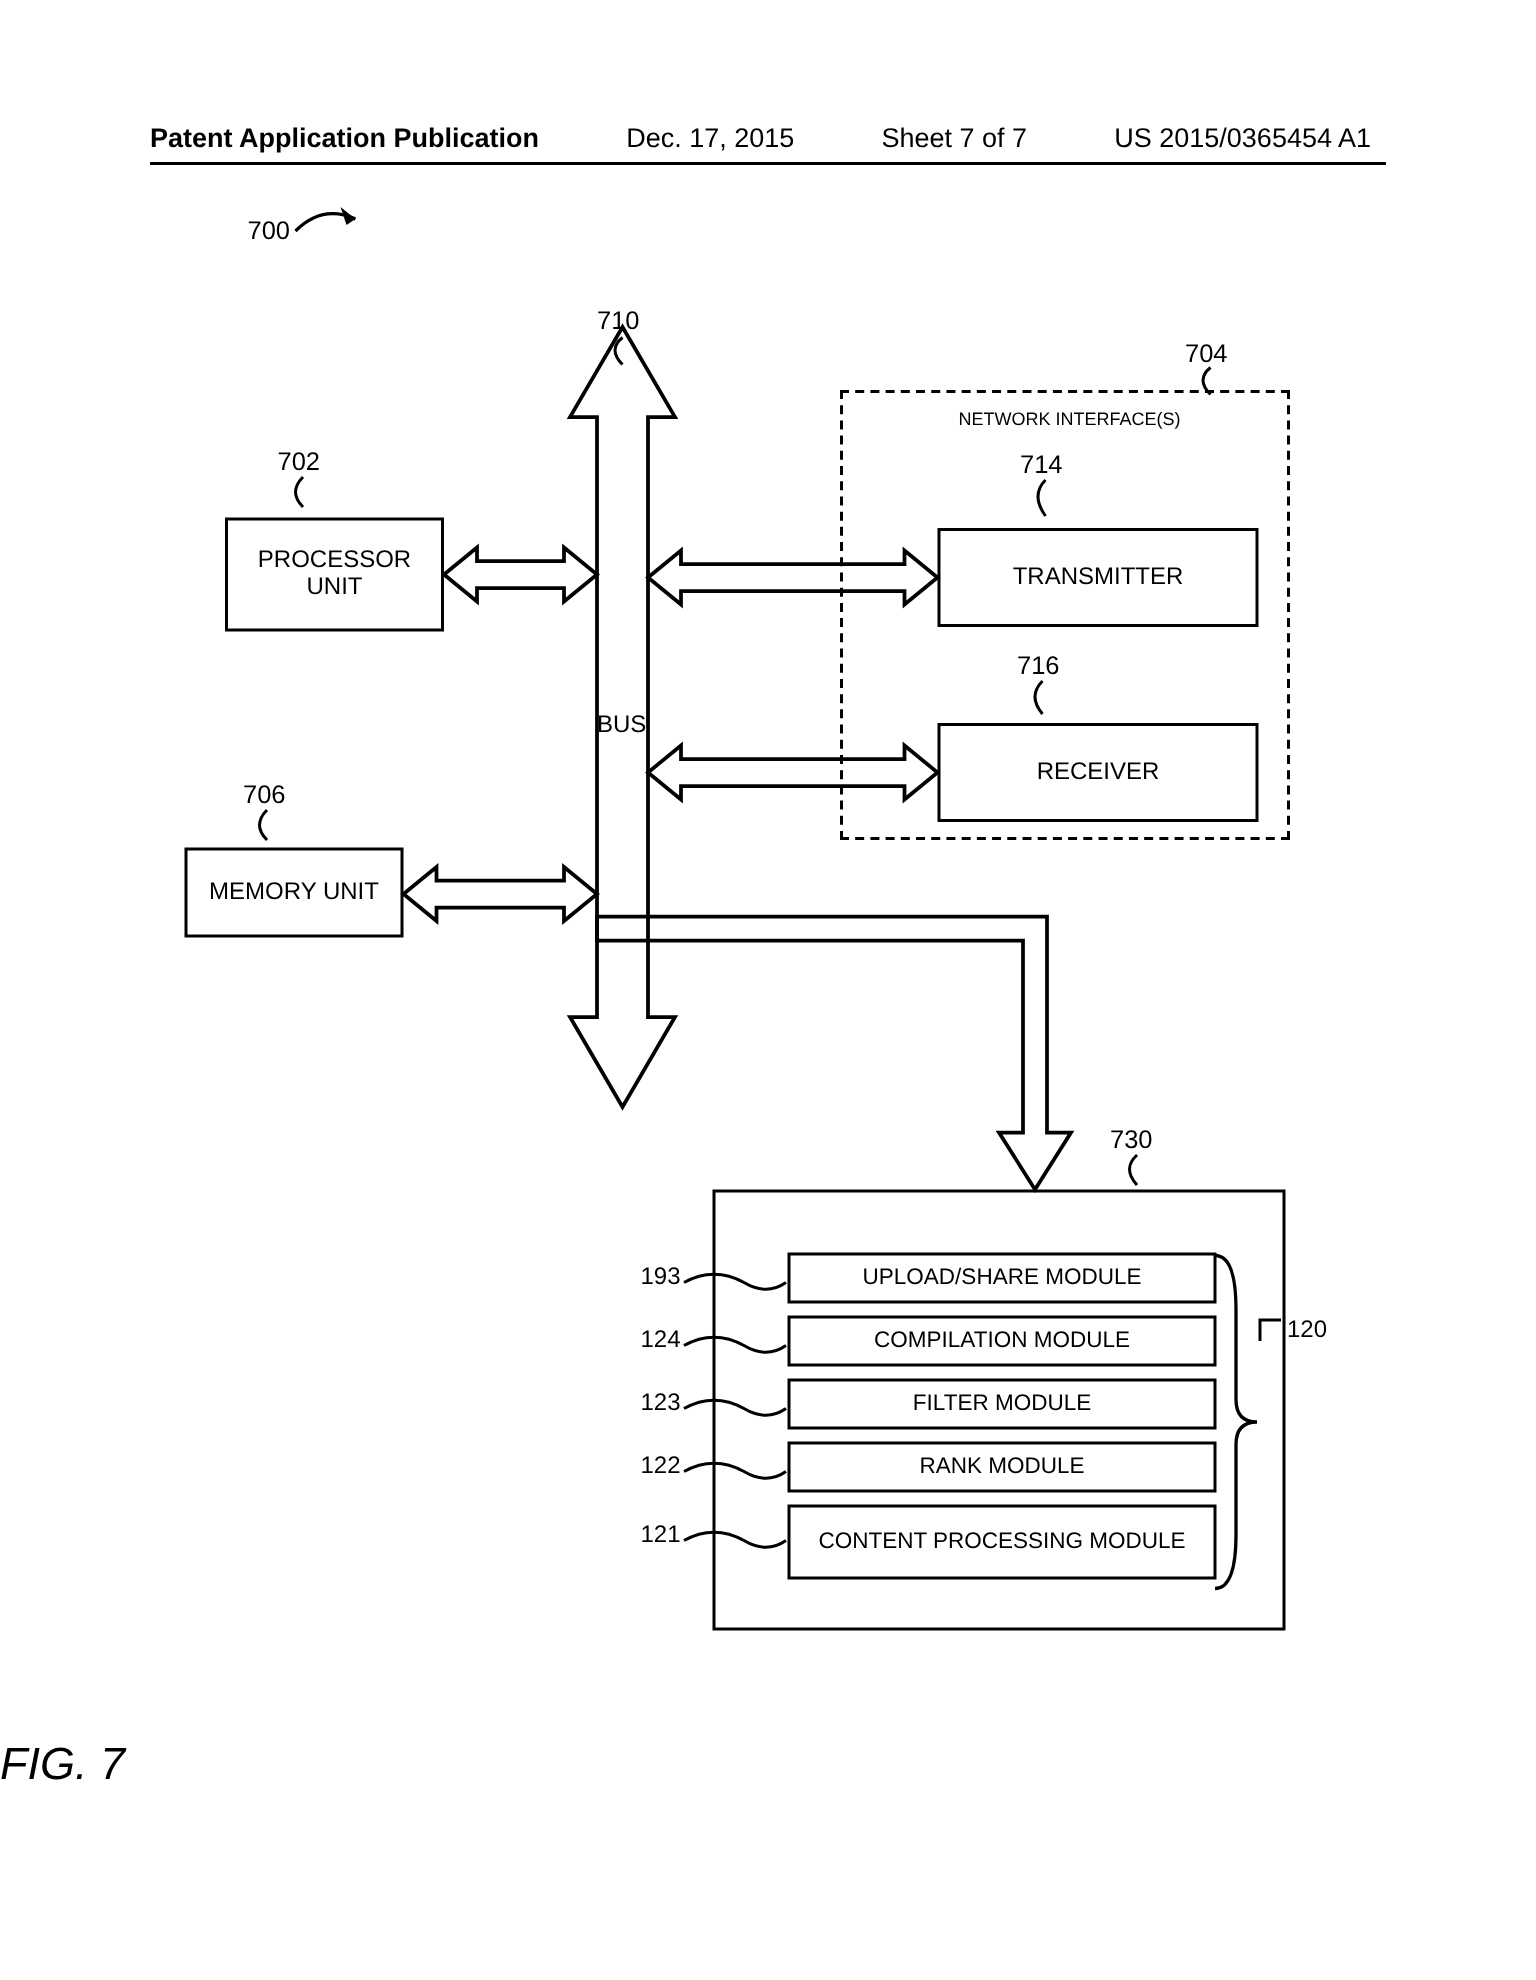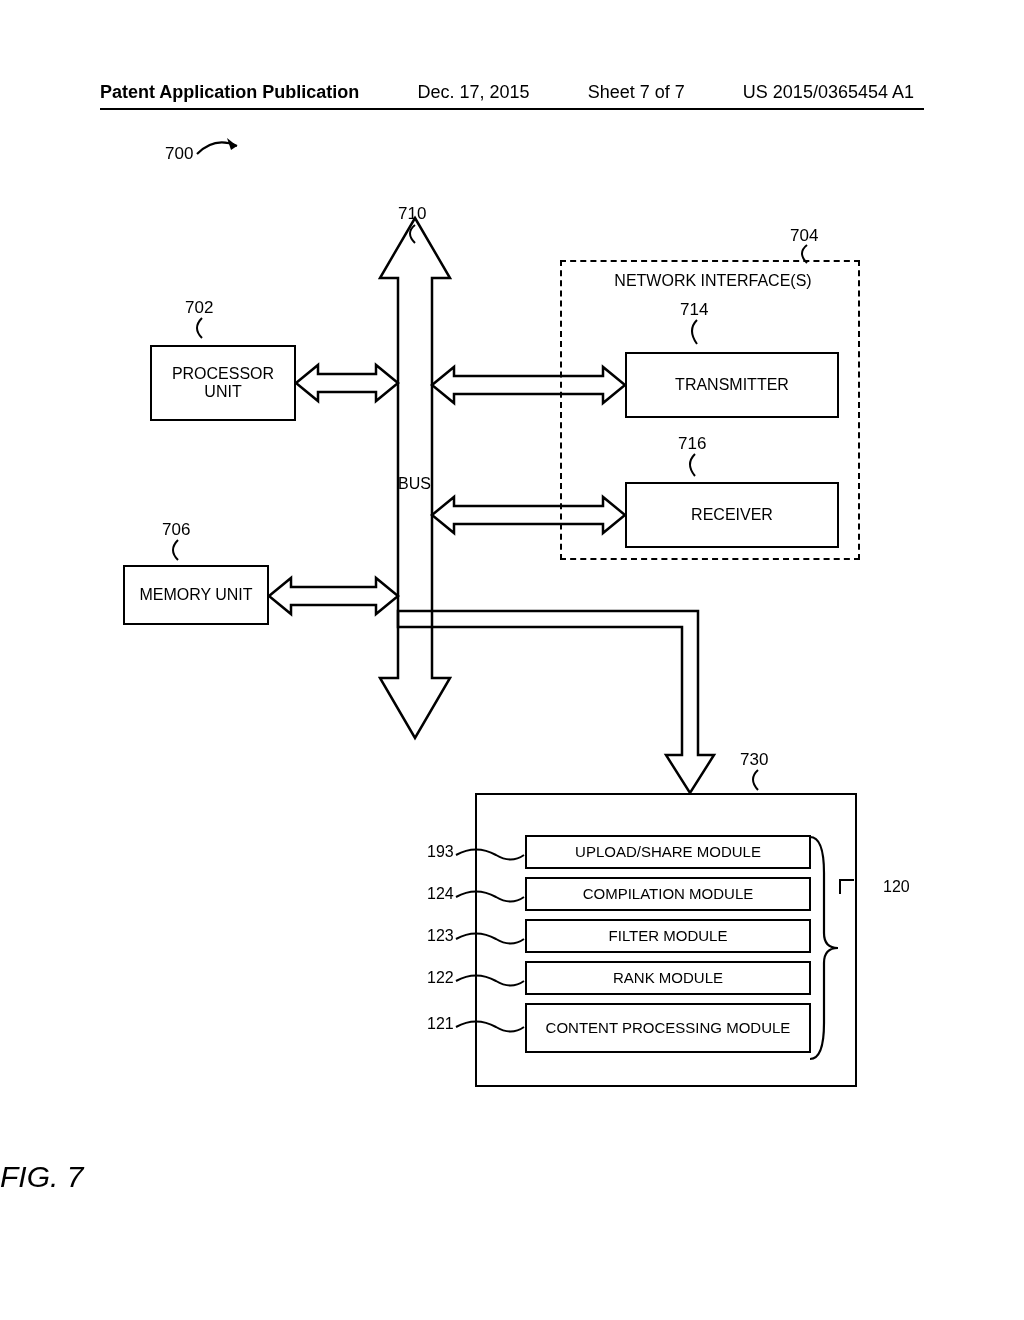--- a/index.html
+++ b/index.html
@@ -45,21 +45,21 @@
     font-size: 16px;
     line-height: 1.15;
     padding: 4px;
   }
 
   .dashed-box {
     position: absolute;
     border: 2.5px dashed #000;
   }
 
-  .label { position: absolute; font-size: 16px; }
+  .label { position: absolute; font-size: 12px; }
 
   .bus-label {
     position: absolute;
     font-size: 16px;
   }
 
   .fig-label {
     position: absolute;
     font-size: 30px;
     font-style: italic;
@@ -270,15 +270,15 @@
            Q 14 4 14 40
            L 14 100
            Q 14 115 28 115
            Q 14 115 14 130
            L 14 190
            Q 14 226 0 226" stroke="#000" stroke-width="2.2" fill="none"></path>
 </svg>
 <svg class="bracket-lead-svg" style="top:878px; left:838px; width:18px; height:18px;">
   <path d="M2 16 L2 2 L16 2" stroke="#000" stroke-width="2" fill="none"></path>
 </svg>
-<div class="module-ref" style="top:878px; left:858px;padding-left:25px;"><span>120</span></div>
+<div class="module-ref" style="top:878px; left:858px;"><span>120</span></div>
 
 <div class="fig-label" style="top:1160px;">FIG. 7</div>
 
 </body></html>

